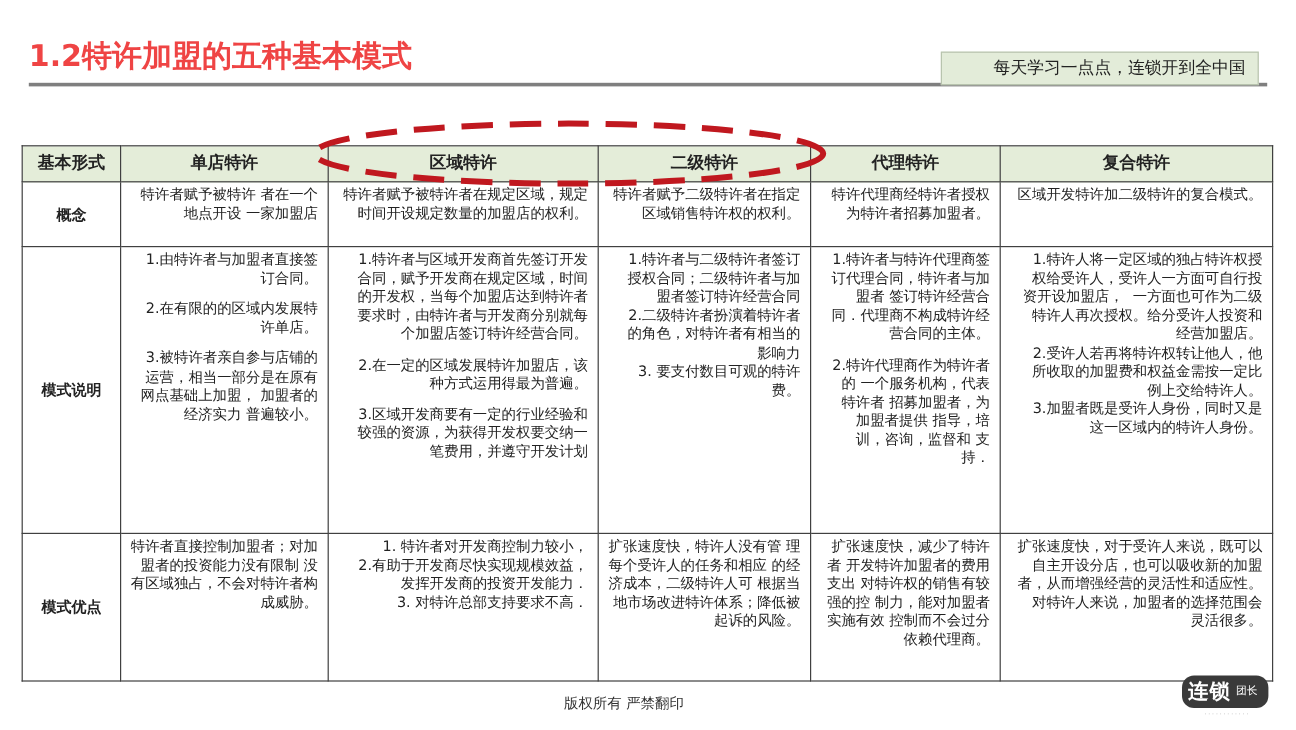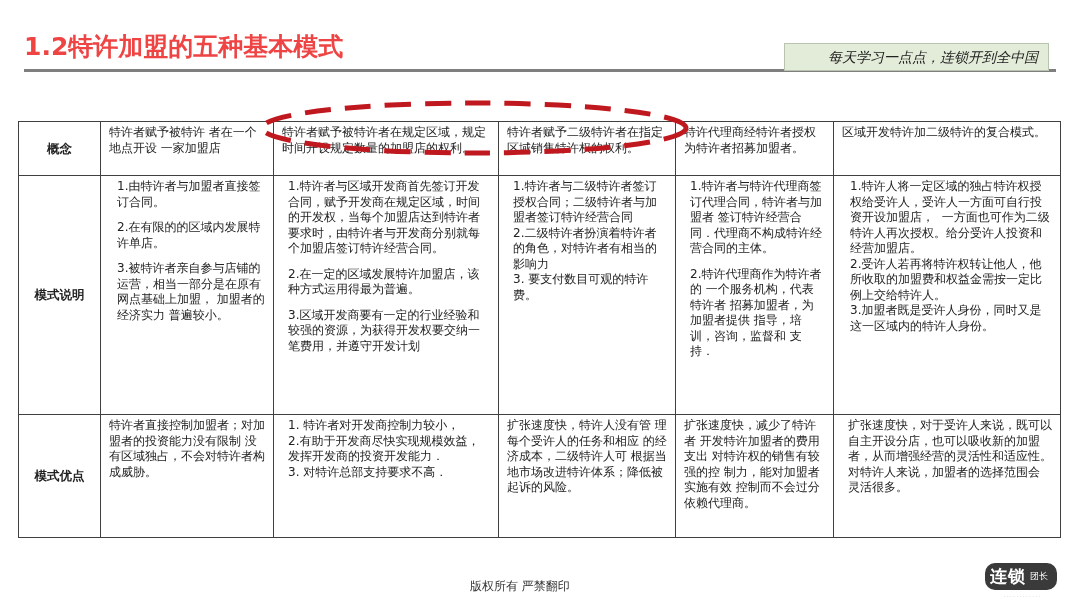--- a/index.html
+++ b/index.html
@@ -10,41 +10,41 @@
   .title {
     position:absolute; left:24px; top:30px; font-size:25px; font-weight:bold;
     letter-spacing:0px; color:#ef4444;
   }
   .title-rule {
     position:absolute; left:24px; top:69px; width:1032px; height:3px; background:#7f7f7f;
   }
   .slogan {
     position:absolute; left:784px; top:43px; width:265px; height:28px;
     background:#e3ecd9; border:1px solid #b8c4ae; box-sizing:border-box;
-    font-size:14px; line-height:26px; text-align:right; padding-right:10px; color:#222;font-style:italic;
+    font-size:14px; line-height:26px; text-align:right; padding-right:10px; color:#222;
   }
   table.grid {
     position:absolute; left:18px; top:121px; width:1042px; border-collapse:collapse;
     table-layout:fixed;
   }
   table.grid td, table.grid th {
     border:1.5px solid #404040; vertical-align:top; font-size:12px; line-height:15.5px;
     padding:3px 8px 3px 8px; font-weight:normal; color:#222;
   }
   table.grid th {
     background:#e4edd9; font-weight:bold; font-size:14px; text-align:center;
     vertical-align:middle; height:25px; padding:2px 4px;
   }
   table.grid td.rowhead {
     font-weight:bold; text-align:center; vertical-align:middle; font-size:12.5px;
   }
   tr.r-concept td { height:47px; }
   tr.r-mode td { height:232px; }
   tr.r-adv td { height:116px; }
-  .para { margin:0; white-space:pre-wrap; }
+  .para { margin:0; white-space:pre-wrap;text-align:right; }
   .gap { height:10px; }
   .ellipse {
     position:absolute; left:258px; top:99px; width:432px; height:58px; pointer-events:none;
   }
   .footer {
     position:absolute; left:470px; top:578px; font-size:12px; color:#333;
   }
   .logo {
     position:absolute; left:985px; top:563px; width:72px; height:27px; background:#3a3a3a;
     color:#fff; display:flex; align-items:center; padding-left:5px; box-sizing:border-box;border-radius:10px;
@@ -63,20 +63,28 @@
 <table class="grid">
   <colgroup>
     <col style="width:82px">
     <col style="width:173px">
     <col style="width:225px">
     <col style="width:177px">
     <col style="width:158px">
     <col style="width:227px">
   </colgroup>
   <tbody>
+      <tr>
+    <th>基本形式</th>
+    <th>单店特许</th>
+    <th>区域特许</th>
+    <th>二级特许</th>
+    <th>代理特许</th>
+    <th>复合特许</th>
+  </tr>
   <tr class="r-concept">
     <td class="rowhead">概念</td>
     <td>
           <p class="para">特许者赋予被特许 者在一个地点开设 一家加盟店</p>
         </td>
     <td>
           <p class="para">特许者赋予被特许者在规定区域，规定时间开设规定数量的加盟店的权利。</p>
         </td>
     <td>
           <p class="para">特许者赋予二级特许者在指定区域销售特许权的权利。</p>

